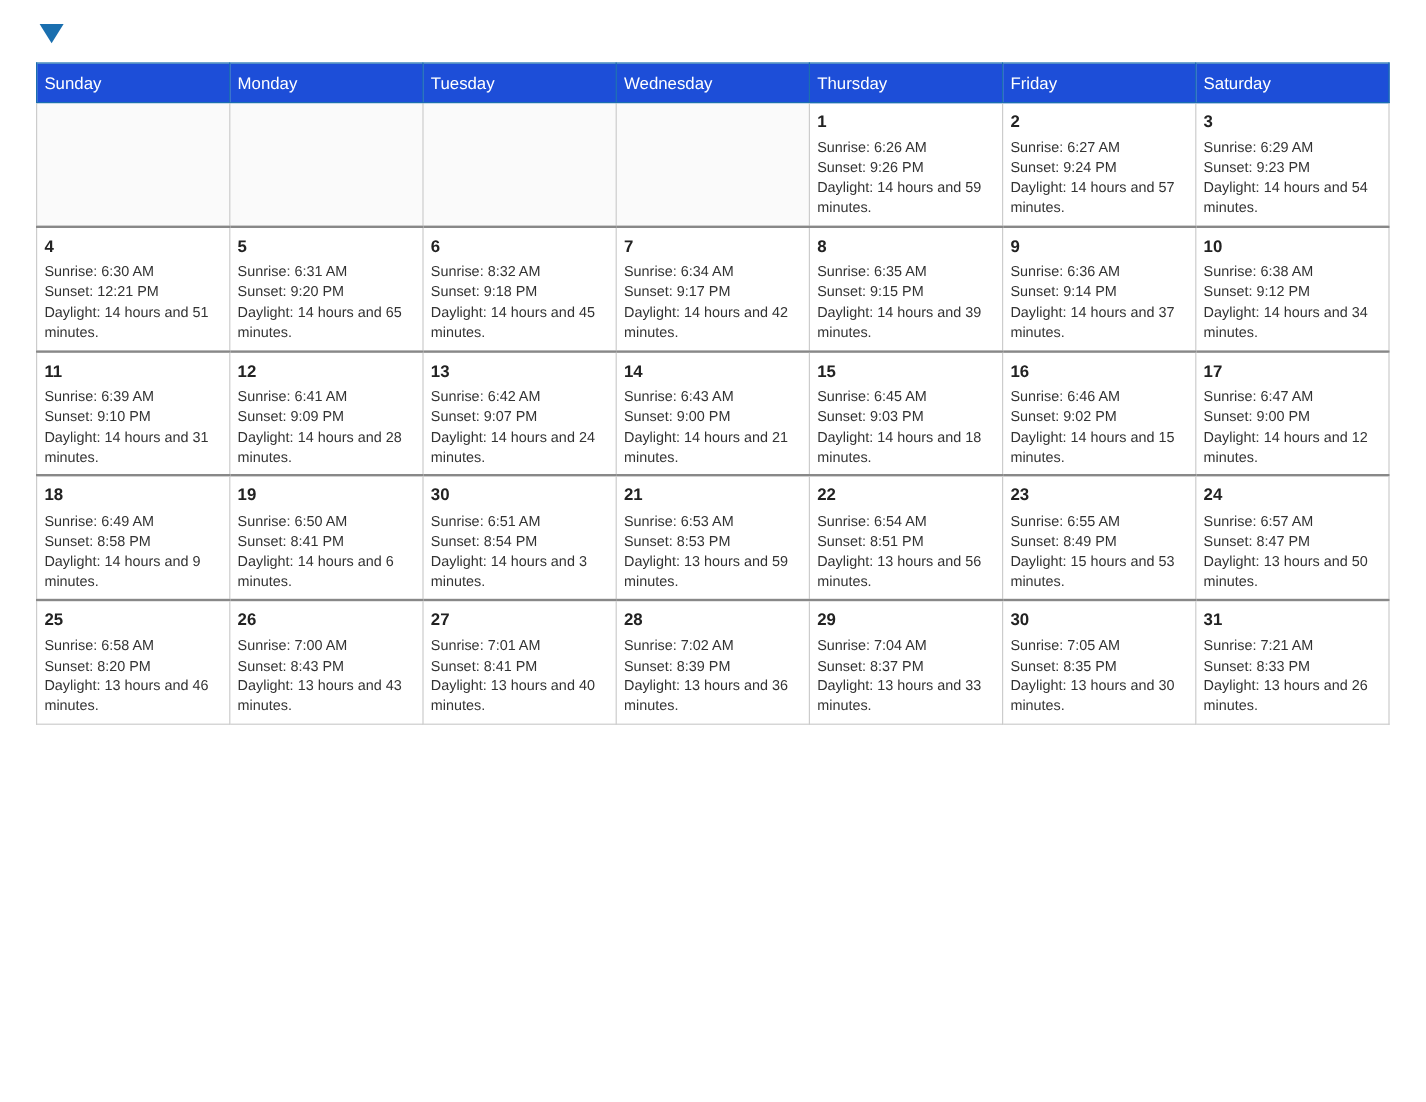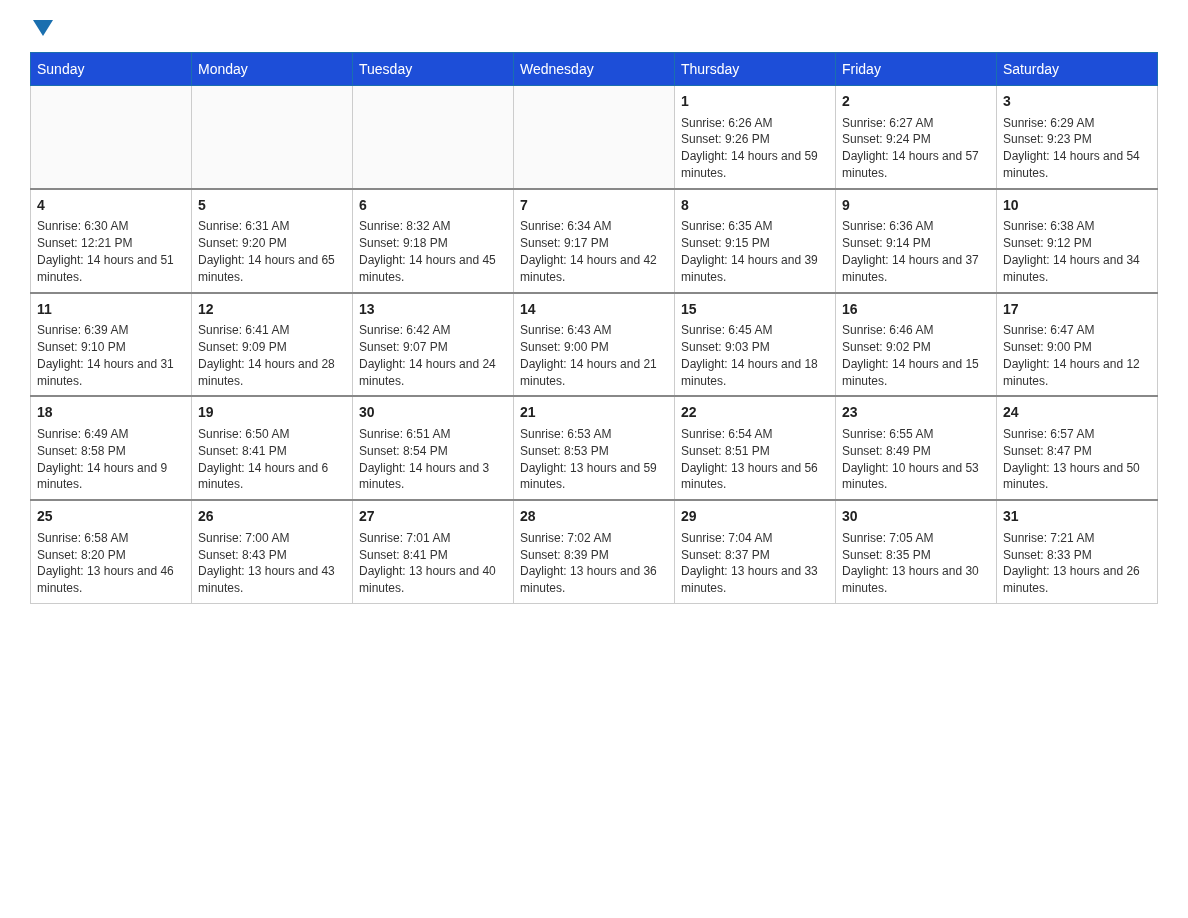--- a/index.html
+++ b/index.html
@@ -243,21 +243,21 @@
         <td>
           <span class="day-num">22</span>
           <div>Sunrise: 6:54 AM</div>
           <div>Sunset: 8:51 PM</div>
           <div>Daylight: 13 hours and 56 minutes.</div>
         </td>
         <td>
           <span class="day-num">23</span>
           <div>Sunrise: 6:55 AM</div>
           <div>Sunset: 8:49 PM</div>
-          <div>Daylight: 10 hours and 53 minutes.</div>
+          <div>Daylight: 15 hours and 53 minutes.</div>
         </td>
         <td>
           <span class="day-num">24</span>
           <div>Sunrise: 6:57 AM</div>
           <div>Sunset: 8:47 PM</div>
           <div>Daylight: 13 hours and 50 minutes.</div>
         </td>
       </tr>
       <tr>
         <td>

